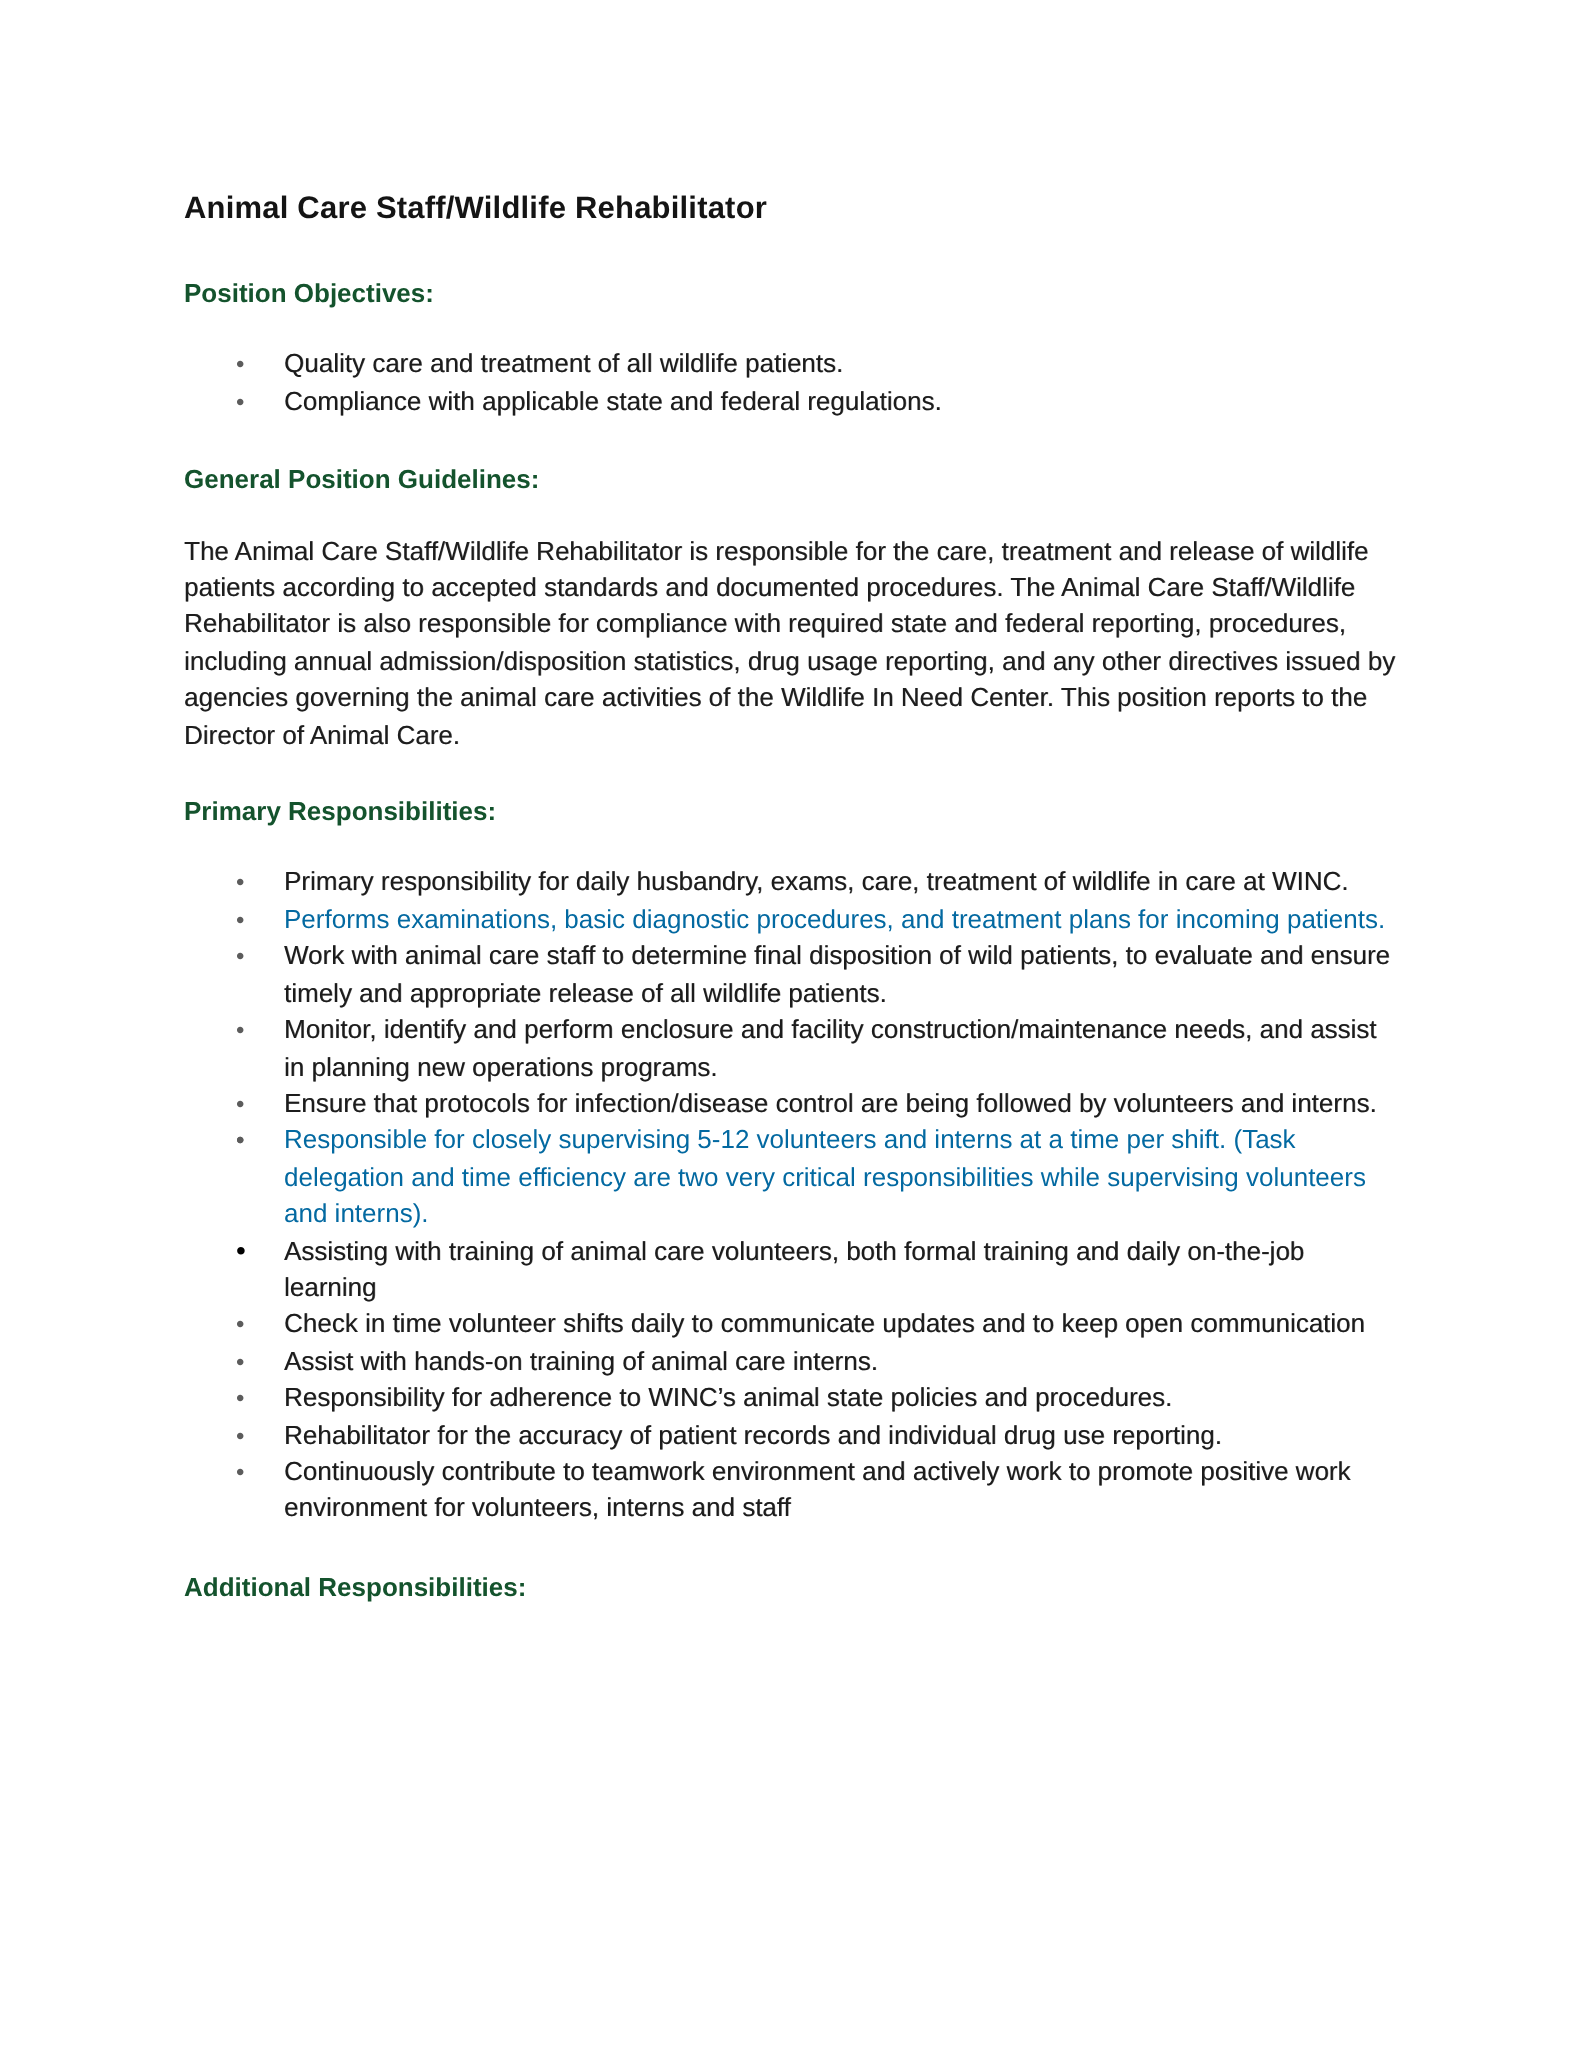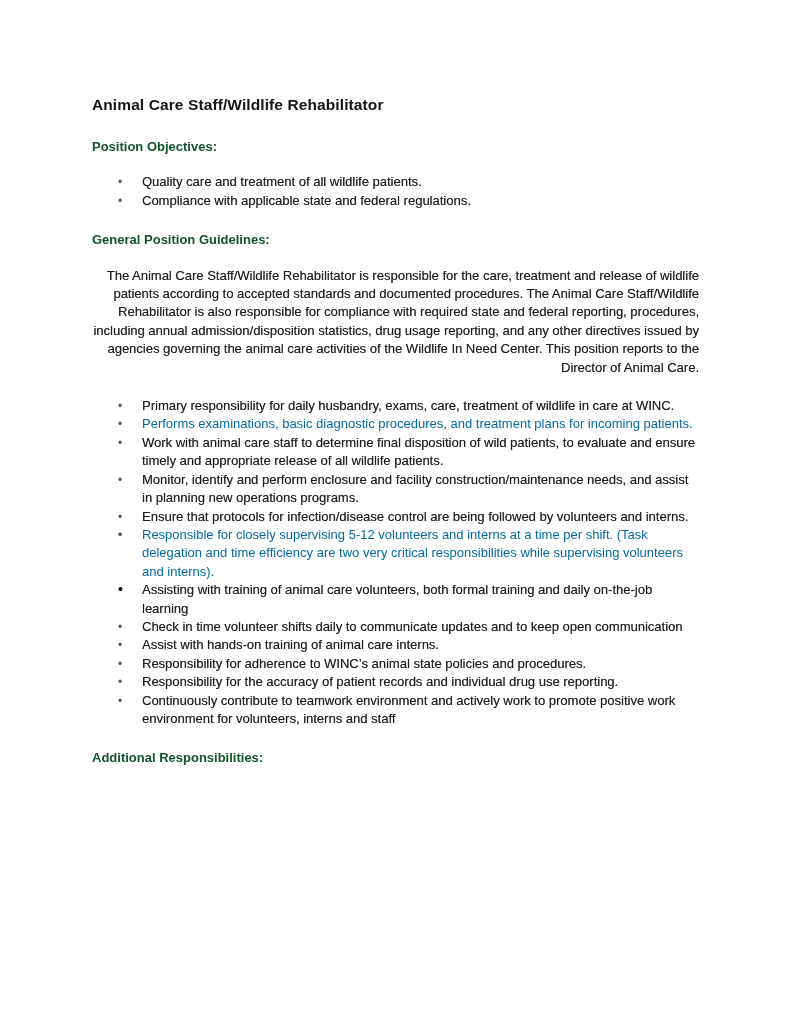--- a/index.html
+++ b/index.html
@@ -35,21 +35,20 @@
   .heading {
     font-size: 13px;
     font-weight: 700;
     color: #14532d;
     margin: 0 0 17px 0;
   }
   .para {
     margin: 0 0 20px 0;
     color: #1d1d1d;
     text-shadow: 0.25px 0 0 rgba(29,29,29,0.55);
-    text-align: right;
   }
   ul.bullets {
     list-style: none;
     margin: 0 0 21px 0;
     padding: 0;
   }
   ul.bullets li {
     position: relative;
     padding-left: 50px;
     margin: 0;
@@ -94,20 +93,21 @@
     <li>
       <span class="bullet">•</span>
       <span class="li-text">Compliance with applicable state and federal regulations.</span>
     </li>
   </ul>
 
   <h2 class="heading">General Position Guidelines:</h2>
 
   <p class="para">The Animal Care Staff/Wildlife Rehabilitator is responsible for the care, treatment and release of wildlife patients according to accepted standards and documented procedures. The Animal Care Staff/Wildlife Rehabilitator is also responsible for compliance with required state and federal reporting, procedures, including annual admission/disposition statistics, drug usage reporting, and any other directives issued by agencies governing the animal care activities of the Wildlife In Need Center. This position reports to the Director of Animal Care.</p>
 
+  <h2 class="heading">Primary Responsibilities:</h2>
 
   <ul class="bullets">
     <li>
       <span class="bullet">•</span>
       <span class="li-text">Primary responsibility for daily husbandry, exams, care, treatment of wildlife in care at WINC.</span>
     </li>
     <li class="light">
       <span class="bullet">•</span>
       <span class="li-text">Performs examinations, basic diagnostic procedures, and treatment plans for incoming patients.</span>
     </li>
@@ -141,21 +141,21 @@
     <li>
       <span class="bullet">•</span>
       <span class="li-text">Assist with hands-on training of animal care interns.</span>
     </li>
     <li>
       <span class="bullet">•</span>
       <span class="li-text">Responsibility for adherence to WINC’s animal state policies and procedures.</span>
     </li>
     <li>
       <span class="bullet">•</span>
-      <span class="li-text">Responsibility for the accuracy of patient records and individual drug use reporting.</span>
+      <span class="li-text">Rehabilitator for the accuracy of patient records and individual drug use reporting.</span>
     </li>
     <li>
       <span class="bullet">•</span>
       <span class="li-text">Continuously contribute to teamwork environment and actively work to promote positive work environment for volunteers, interns and staff</span>
     </li>
   </ul>
 
   <h2 class="heading last">Additional Responsibilities:</h2>
 
 </div>

